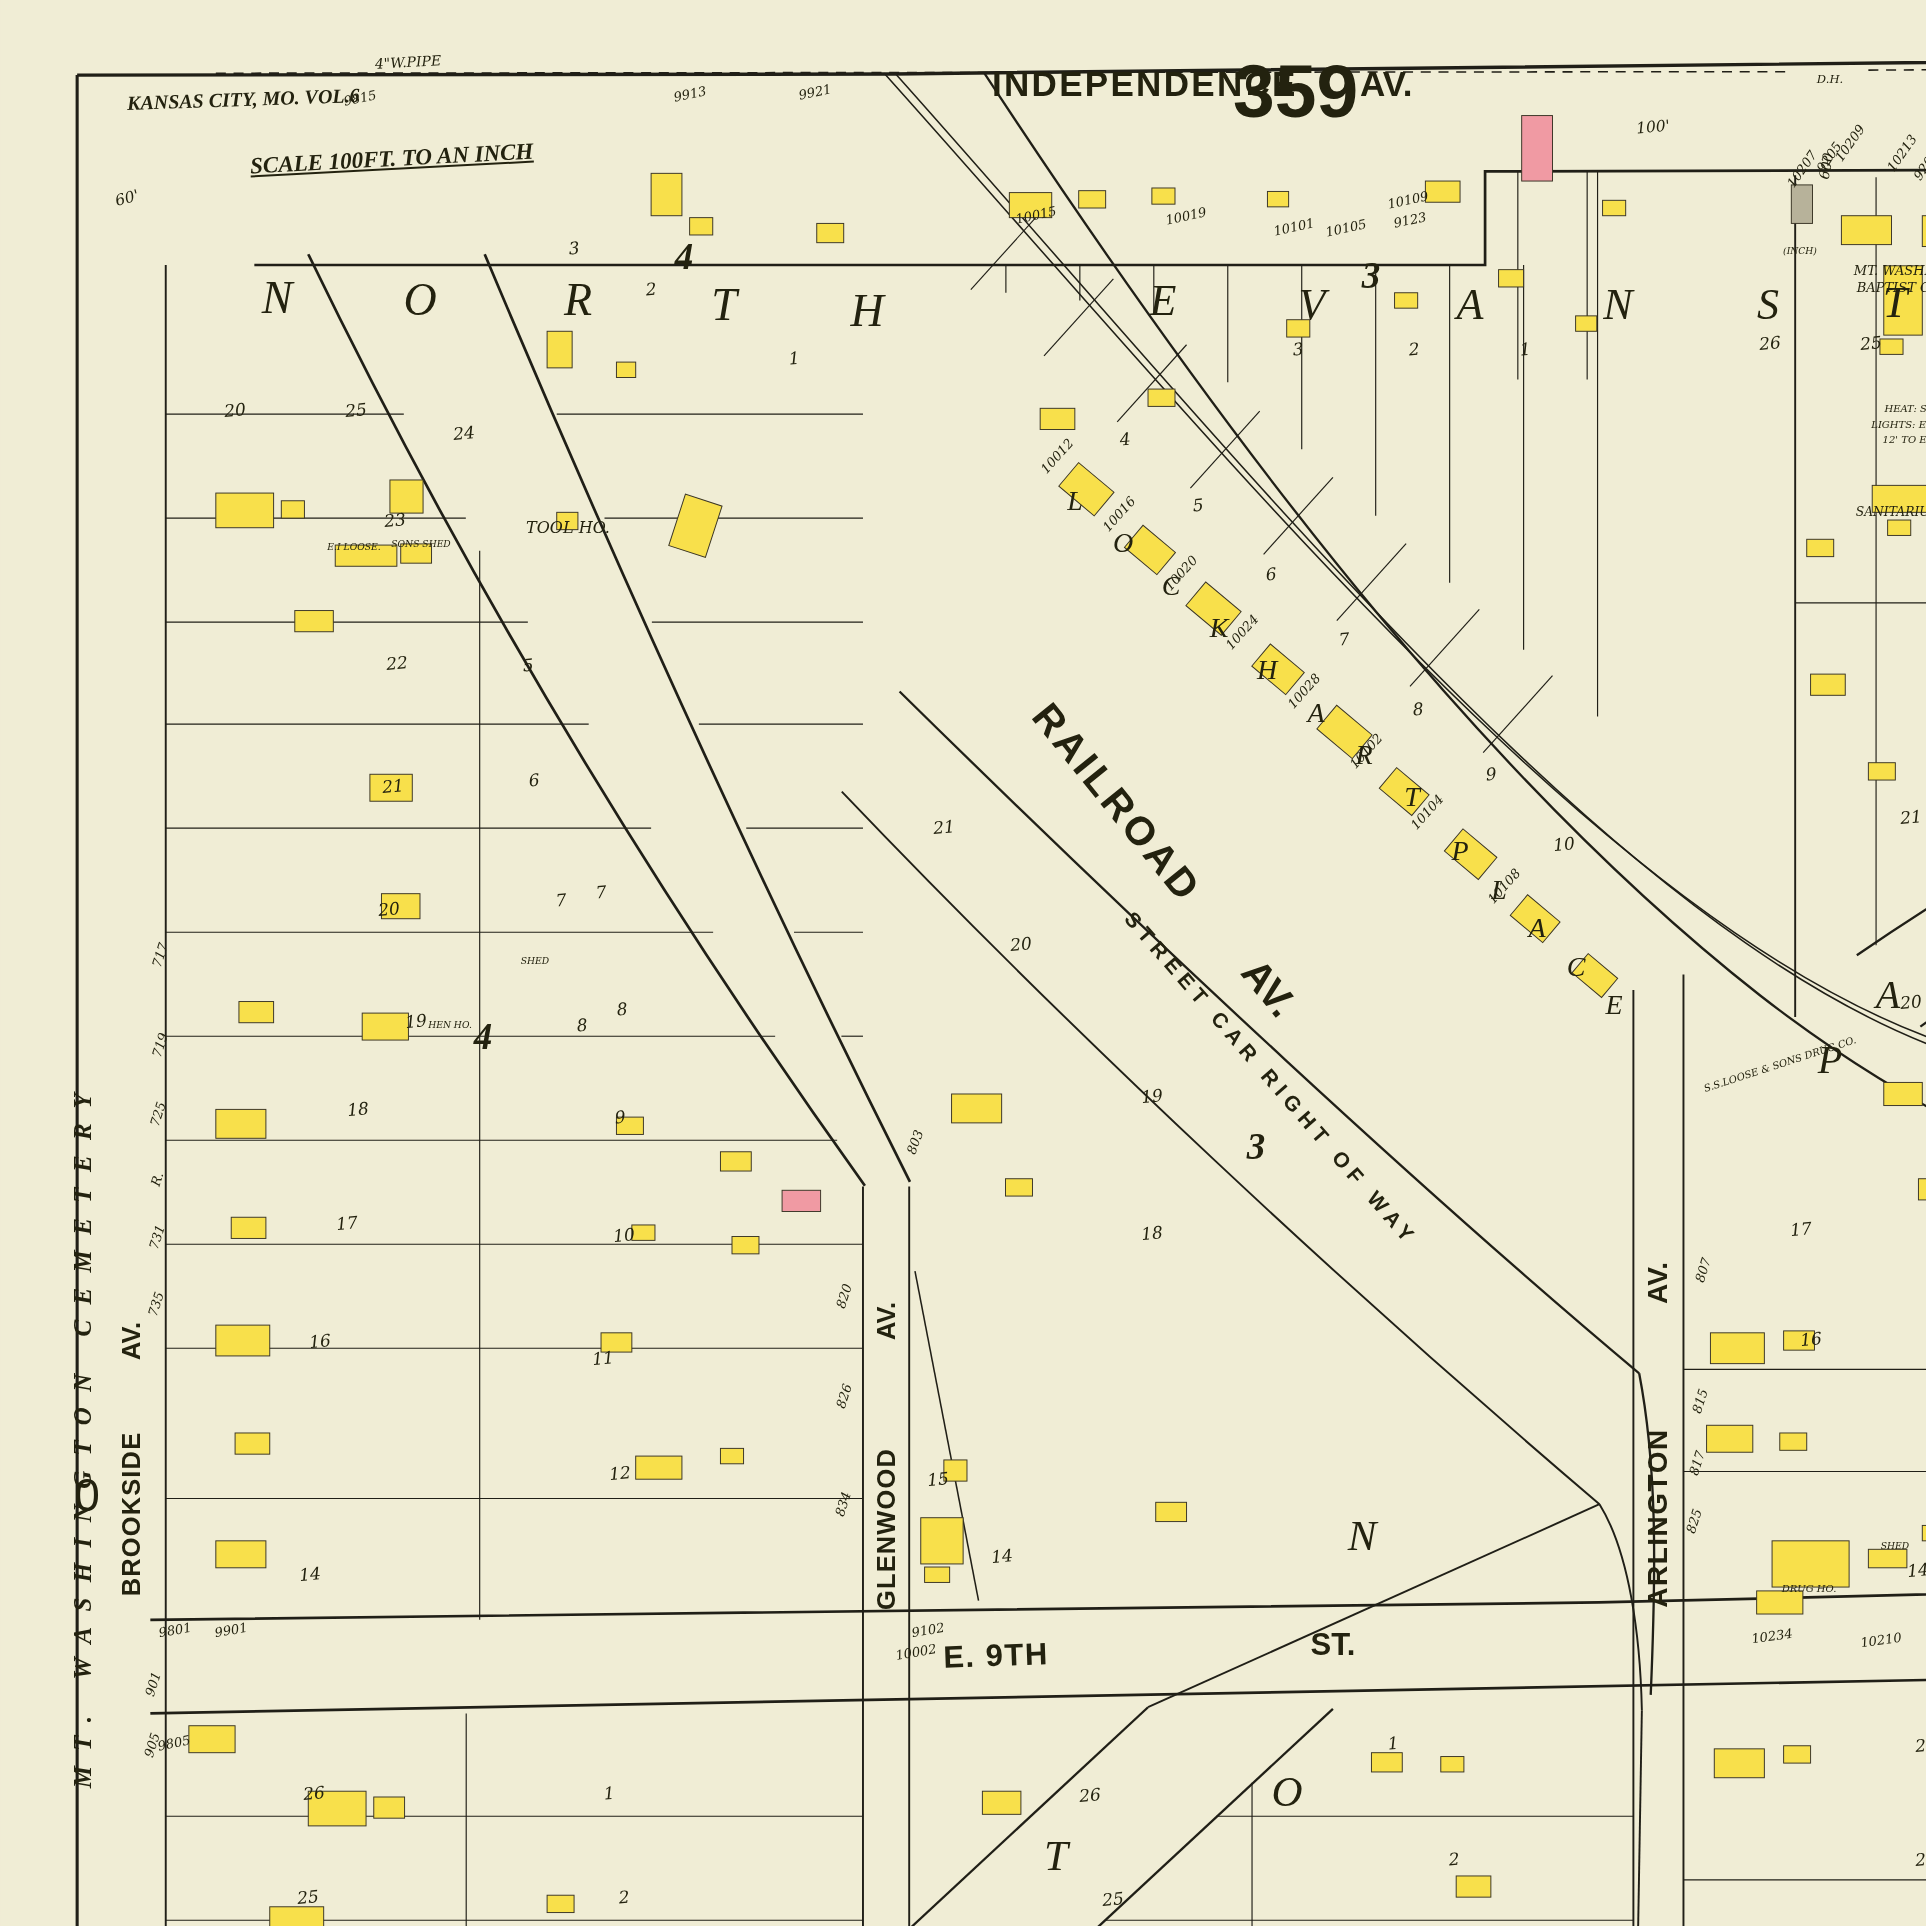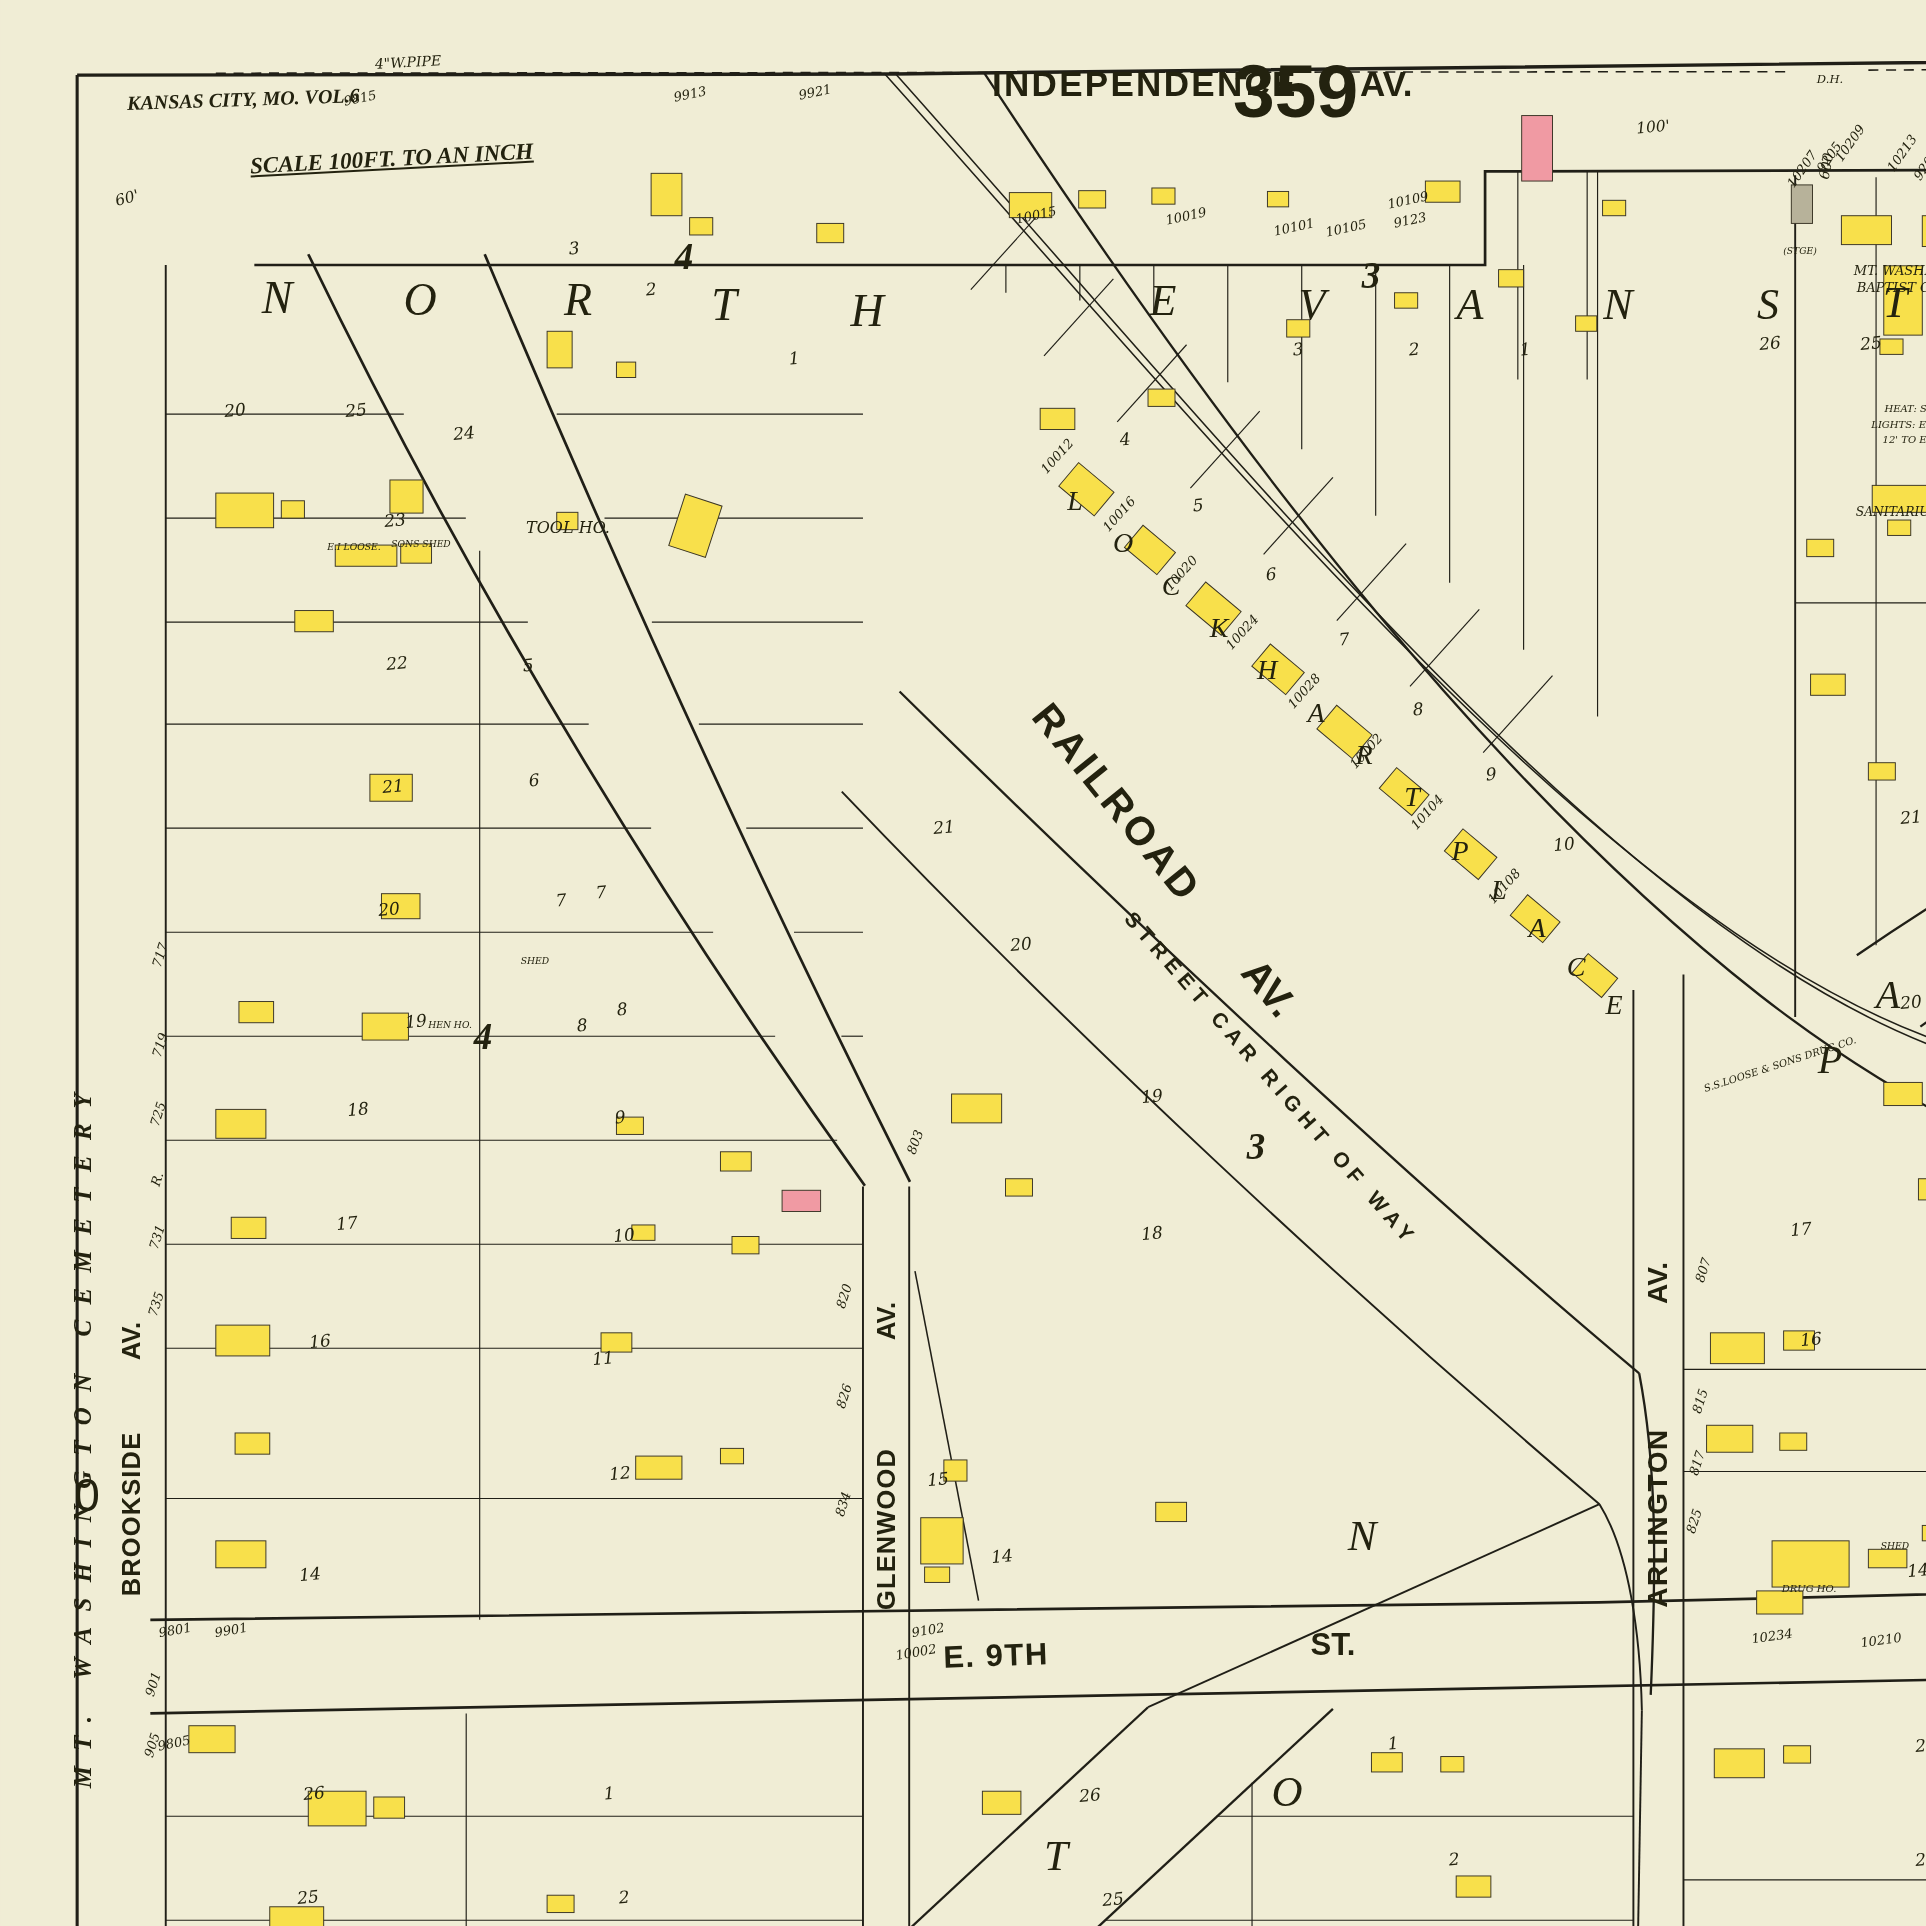--- a/index.html
+++ b/index.html
@@ -528,16 +528,16 @@
       <div class="lbl f-i" style="left: 1924px; top: 424px; font-size: 10px; transform: translate(-50%, -50%);">LIGHTS: ELECTRIC-</div>
       <div class="lbl f-i" style="left: 1922px; top: 439px; font-size: 10px; transform: translate(-50%, -50%);">12' TO EAVES;-</div>
       <div class="lbl f-i" style="left: 1899px; top: 512px; font-size: 12.3px; transform: translate(-50%, -50%);">SANITARIUM</div>
       <div class="lbl f-i" style="left: 568px; top: 527px; font-size: 16px; transform: translate(-50%, -50%);">TOOL HO.</div>
       <div class="lbl f-i" style="left: 354px; top: 546px; font-size: 9.2px; transform: translate(-50%, -50%);">E.I LOOSE.</div>
       <div class="lbl f-i" style="left: 421px; top: 543px; font-size: 9.2px; transform: translate(-50%, -50%);">SONS SHED</div>
       <div class="lbl f-i" style="left: 535px; top: 960px; font-size: 9.2px; transform: translate(-50%, -50%);">SHED</div>
       <div class="lbl f-i" style="left: 1895px; top: 1545px; font-size: 9.2px; transform: translate(-50%, -50%);">SHED</div>
       <div class="lbl f-i" style="left: 450px; top: 1024px; font-size: 9.2px; transform: translate(-50%, -50%);">HEN HO.</div>
       <div class="lbl f-i" style="left: 1809px; top: 1588px; font-size: 10px; transform: translate(-50%, -50%);">DRUG HO.</div>
-      <div class="lbl f-i" style="left: 1800px; top: 250px; font-size: 9.2px; transform: translate(-50%, -50%);">(STGE)</div>
+      <div class="lbl f-i" style="left: 1800px; top: 250px; font-size: 9.2px; transform: translate(-50%, -50%);">(INCH)</div>
     </div>
 </div>
 
 
 </body></html>

